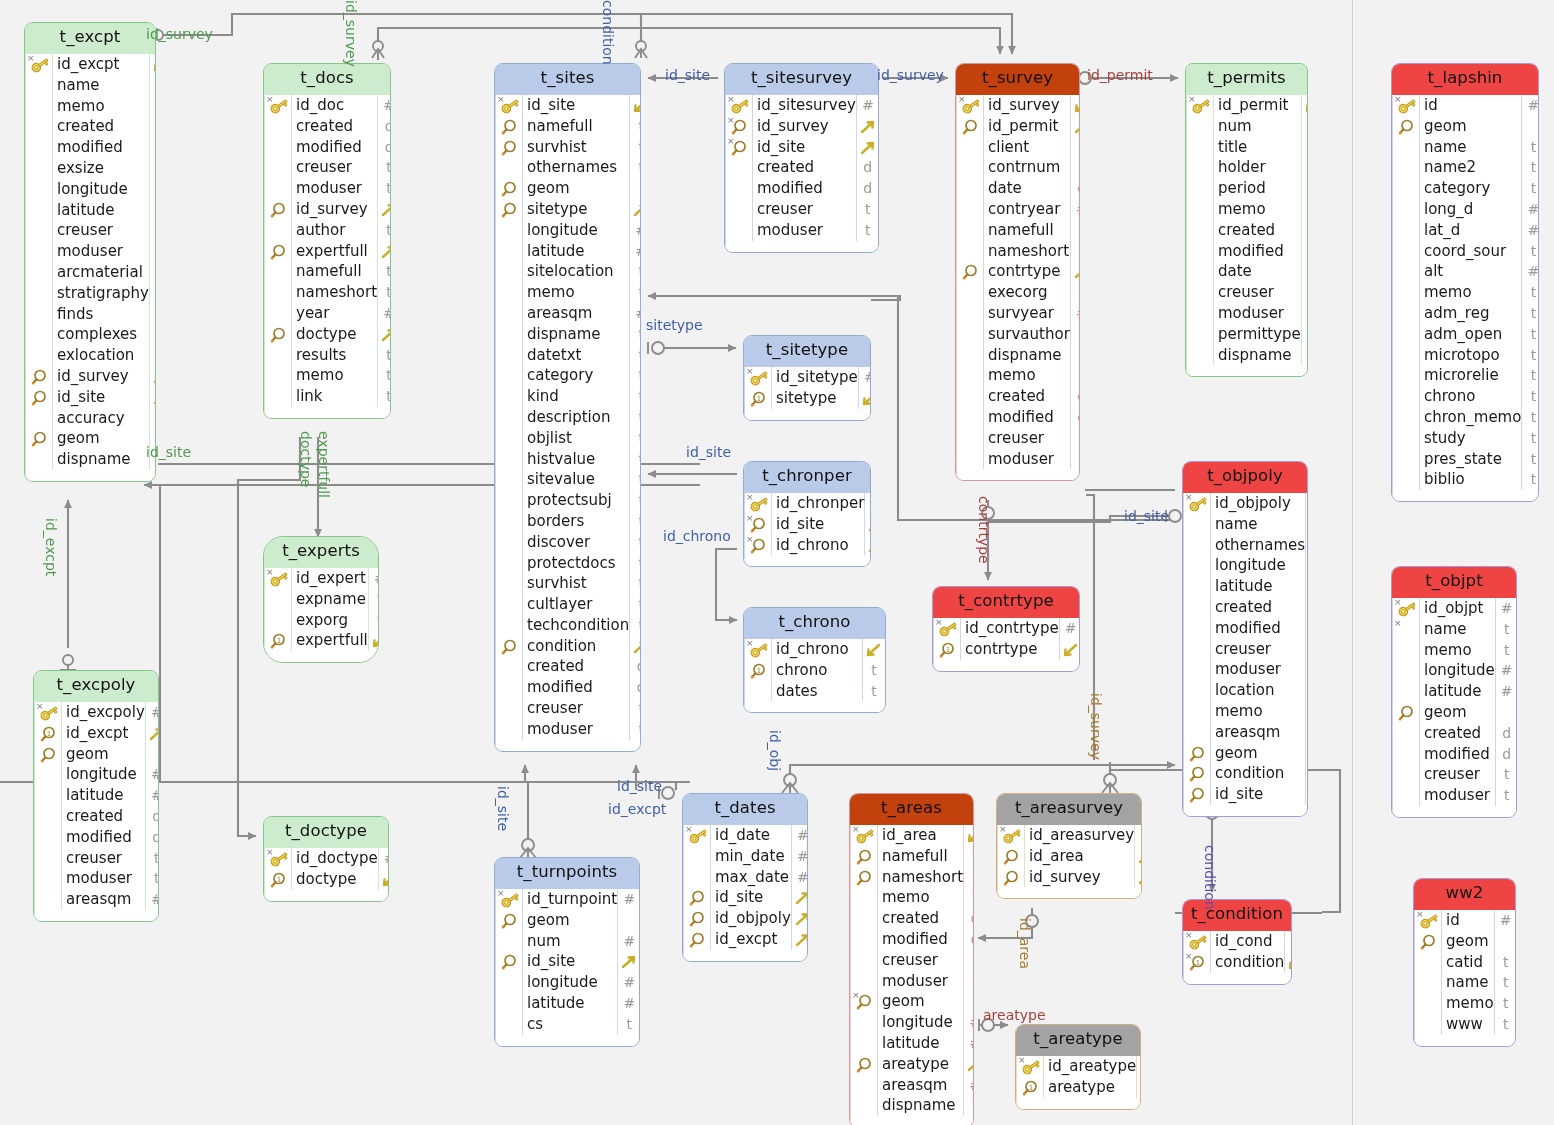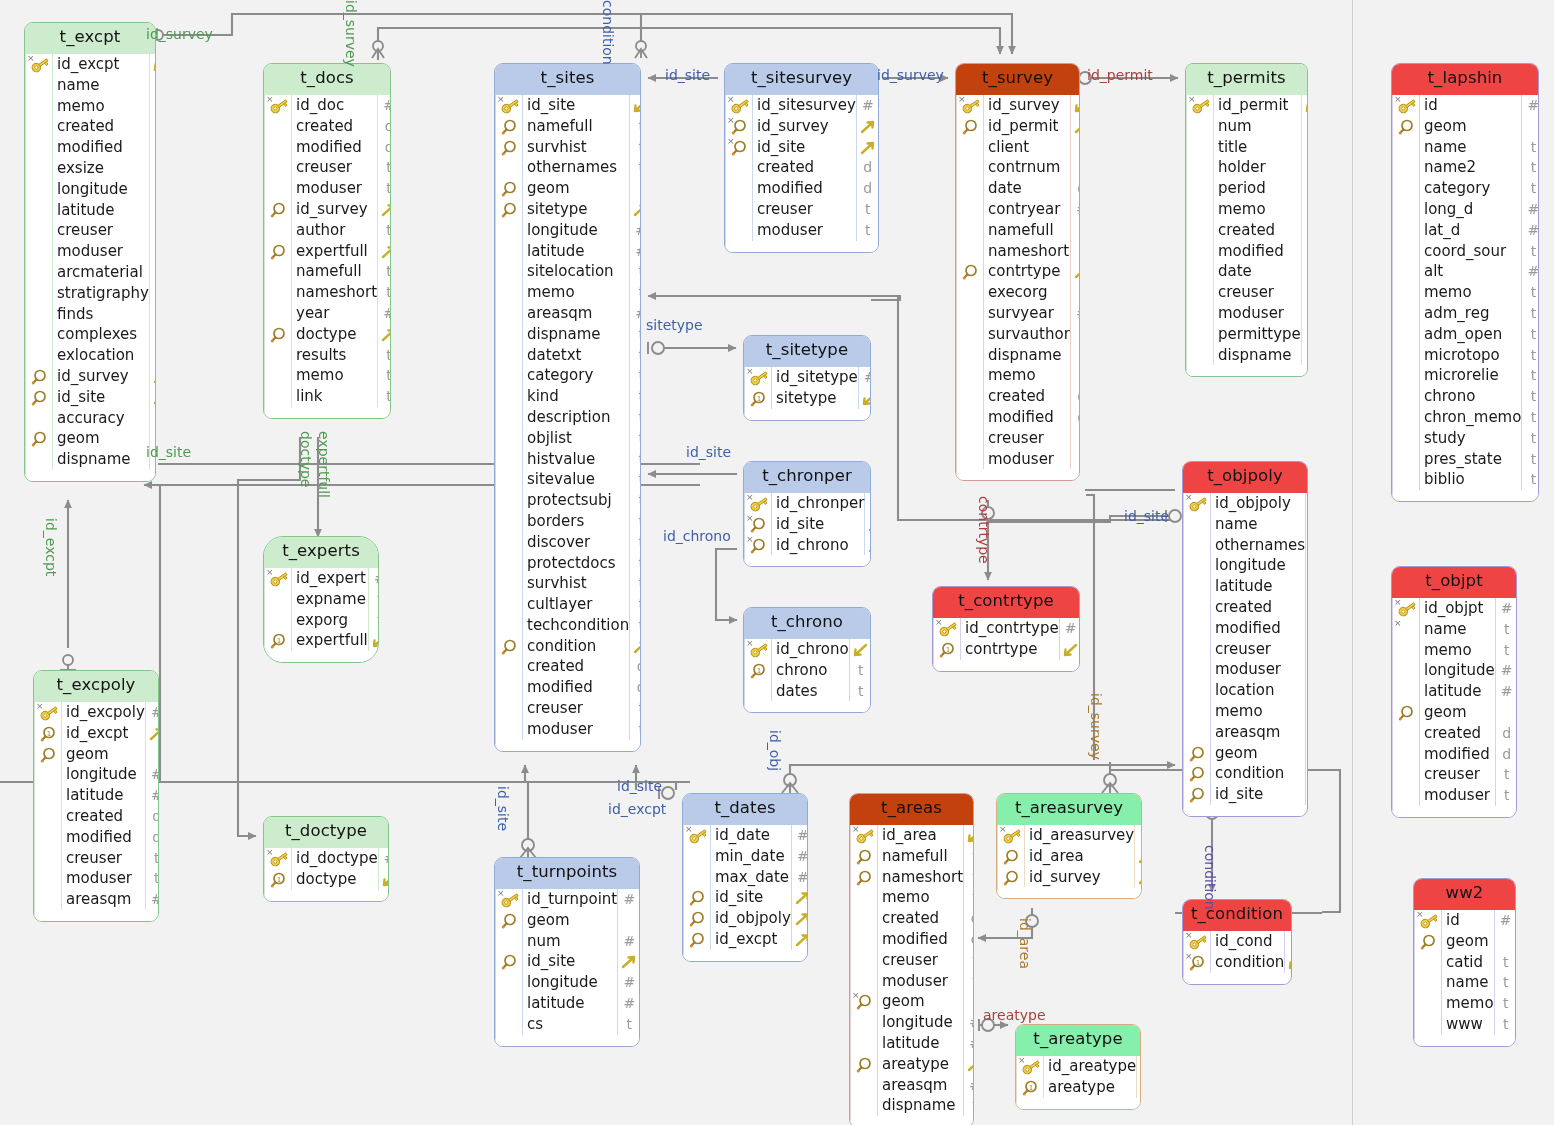--- a/index.html
+++ b/index.html
@@ -76,21 +76,21 @@
   .t-red .hdr { background: #c2410c; }
   .t-red .colIcon, .t-red .colName { border-right-color: #ecd0d0; }
   .t-red .body { border-left: 1px solid #ecd0d0; }
 
   .t-purple { border-color: #a49ad4; }
   .t-purple .hdr { background: #ef4444; }
   .t-purple .colIcon, .t-purple .colName { border-right-color: #d7d0ee; }
   .t-purple .body { border-left: 1px solid #d7d0ee; }
 
   .t-tan { border-color: #d4ae80; }
-  .t-tan .hdr { background: #86efac; }
+  .t-tan .hdr { background: #a3a3a3; }
   .t-tan .colIcon, .t-tan .colName { border-right-color: #ecdcc4; }
   .t-tan .body { border-left: 1px solid #ecdcc4; }
 
   .ico { position: absolute; left: 3px; top: 2px; width: 21px; height: 17px; }
   .xmark {
     position:absolute; left:1px; top:0px;
     font-size:9px; color:#777; line-height:9px;
   }
   
   .elabel {
@@ -948,21 +948,21 @@
             <div class="row">#</div>
             <div class="row"><span style="display:inline-block;transform:translateY(2px)"><svg viewBox="0 0 18 18" width="18" height="18">
                   <path d="M3,14 L14,4 M14,4 L8.5,4.5 M14,4 L13.5,9.5" stroke="#c9ae28" stroke-width="2.4" fill="none" stroke-linecap="round"></path>
                 </svg></span></div>
             <div class="row"><span style="display:inline-block;transform:translateY(2px)"><svg viewBox="0 0 18 18" width="18" height="18">
                   <path d="M3,14 L14,4 M14,4 L8.5,4.5 M14,4 L13.5,9.5" stroke="#c9ae28" stroke-width="2.4" fill="none" stroke-linecap="round"></path>
                 </svg></span></div>
           </div>
         </div>
       </div>
-      <div class="entity t-blue" style="left: 743px; top: 607px; width: 128px;">
+      <div class="entity t-blue" style="left: 743px; top: 607px; width: 143px;">
         <div class="hdr">t_chrono</div>
         <div class="body">
           <div class="colIcon">
             <div class="row">
               <span class="xmark">×</span>
               <span class="ico"><svg viewBox="0 0 22 18" width="22" height="18">
                   <g transform="rotate(-35 11 9)">
                     <circle cx="6.5" cy="9" r="4.2" fill="#f2d14a" stroke="#b79216" stroke-width="1.1"></circle>
                     <circle cx="6.5" cy="9" r="1.6" fill="#fff" stroke="#b79216" stroke-width="0.8"></circle>
                     <rect x="10" y="7.8" width="10" height="2.4" fill="#f2d14a" stroke="#b79216" stroke-width="0.9"></rect>

